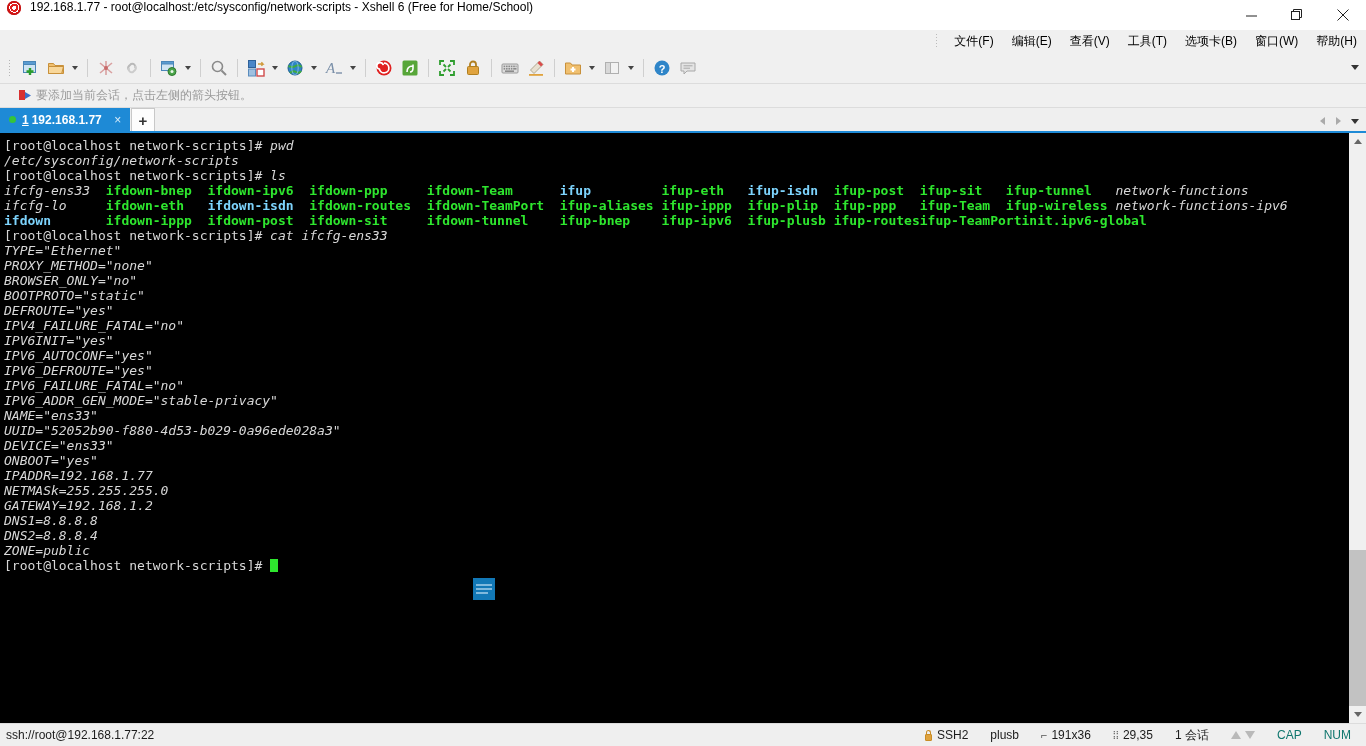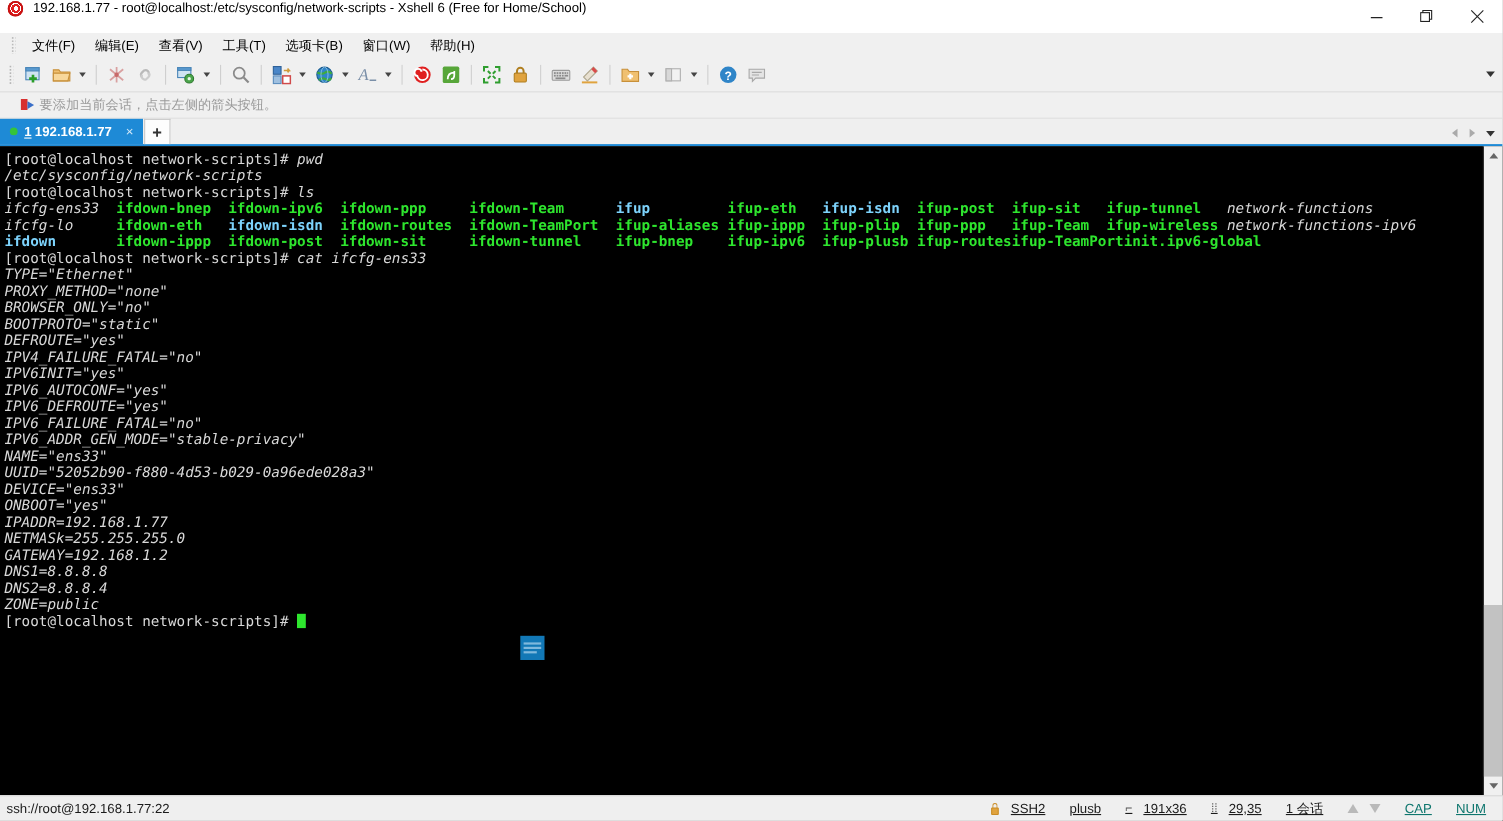--- a/index.html
+++ b/index.html
@@ -54,20 +54,21 @@
   }
   .win-btn svg { display: block; }
 
   
   .menubar {
     height: 22px; min-height: 22px;
     background: #f0f0f0;
     display: flex; align-items: center;
     padding-left: 10px;
     position: relative;
+    justify-content: flex-end;
   }
   .menubar .grip {
     width: 4px; height: 16px; margin-right: 6px;
     background-image: radial-gradient(#b5b5b5 36%, transparent 38%);
     background-size: 3px 3px;
     opacity: .9;
   }
   .menu-item {
     font-size: 12px; color: #000;
     padding: 2px 9px;
@@ -308,22 +309,22 @@
     border-top: 1px solid #dcdcdc;
     padding-left: 6px;
     position: relative;
   }
   .sb-left { white-space: nowrap; }
   .sb-right {
     position: absolute; right: 4px; top:0; height:22px;
     display:flex; align-items:center; gap: 0px;
   }
   .sb-cell {
-    display:flex; align-items:center; gap:10px;
-    padding: 0 11px; white-space: nowrap; text-decoration: underline;
+    display:flex; align-items:center; gap:4px;
+    padding: 0 11px; white-space: nowrap;
   }
   .sb-cell.dim { color: #0f766e; }
   .lock-ico {
     width: 9px; height: 11px; position: relative; display:inline-block;
   }
   .lock-ico:before{
     content:""; position:absolute; left:1px; top:4px; width:7px;height:7px;
     background:#e0a33e; border:1px solid #c98c25; box-sizing:border-box;
     border-radius:1px;
   }

